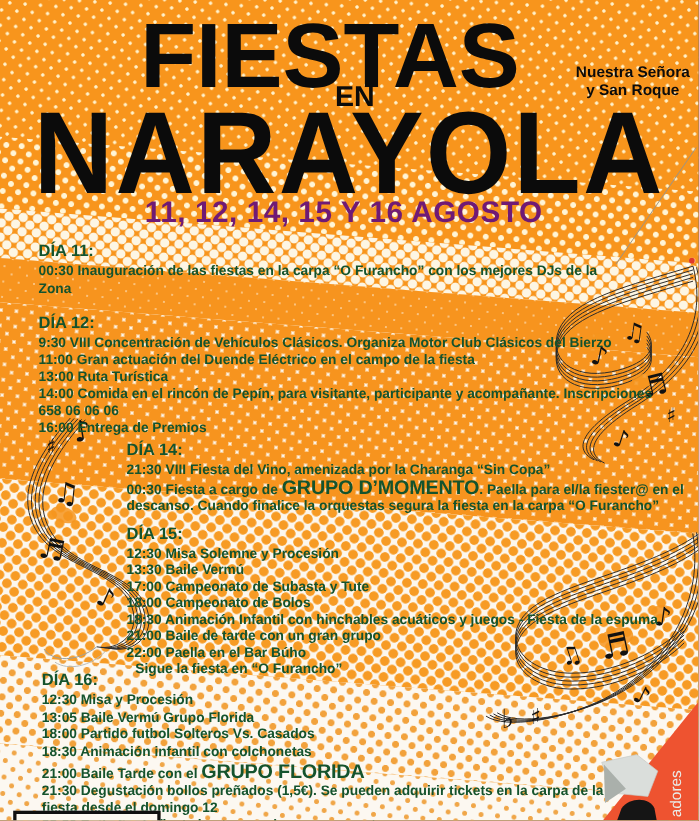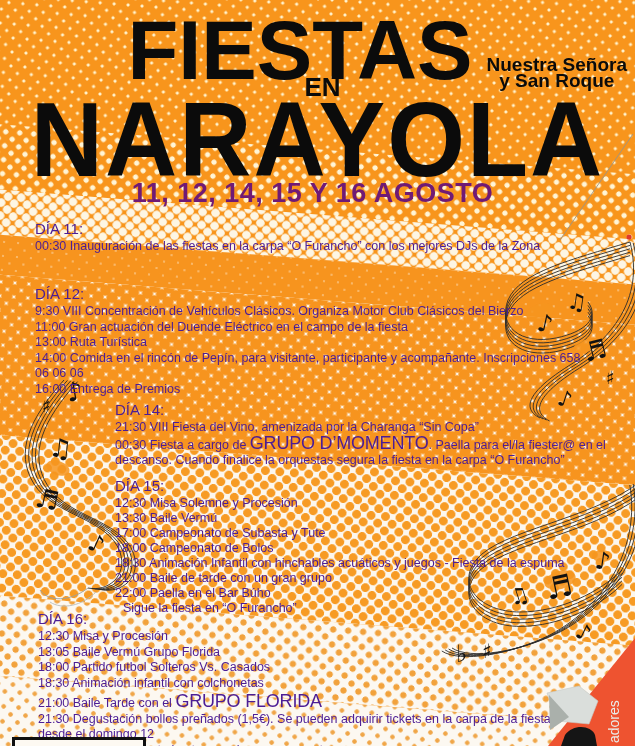--- a/index.html
+++ b/index.html
@@ -47,24 +47,24 @@
   
   .deco{position:absolute;left:0;top:0;z-index:1;}
   .corner-svg{position:absolute;left:535px;top:631px;z-index:2;}
   
   .hdr{position:absolute;color:#0B0B0B;font-weight:700;line-height:1;white-space:nowrap;z-index:2;}
   .t-fiestas{top:9px;left:0;right:35px;text-align:center;font-size:80px;letter-spacing:0;
     transform:scale(1.04,1.04);transform-origin:top center;}
   .t-en{top:74px;left:10px;right:0;text-align:center;font-size:26px;}
   .t-nara{top:86px;left:0;right:0;text-align:center;font-size:100px;letter-spacing:2px;
     transform:scaleY(1.06);transform-origin:top center;}
-  .t-patron{top:57px;right:8px;text-align:center;font-size:19px;line-height:16px;}
+  .t-patron{top:57px;right:8px;text-align:center;font-size:14px;line-height:16px;}
   .t-dates{top:180px;left:0;right:10px;text-align:center;font-size:27px;color:#701a75;letter-spacing:0.5px;}
   
-  .day{position:absolute;color:#4c1d95;font-weight:400;z-index:2;}
+  .day{position:absolute;color:#14532d;font-weight:700;z-index:2;}
   .day .lbl{font-size:15px;line-height:17px;margin:0 0 2px 0;}
   .ev{font-size:12.5px;line-height:15.5px;}
   #day15 .ev{line-height:15px;}
   .ev .gb{font-size:18px;letter-spacing:-0.2px;}
   .ev-footer{padding-left:8px;}
   #day11{left:35px;top:220px;width:532px;}
   #day12{left:35px;top:285px;width:562px;}
   #day14{left:115px;top:401px;width:516px;}
   #day15{left:115px;top:477px;width:512px;}
   #day16{left:38px;top:610px;width:528px;}

